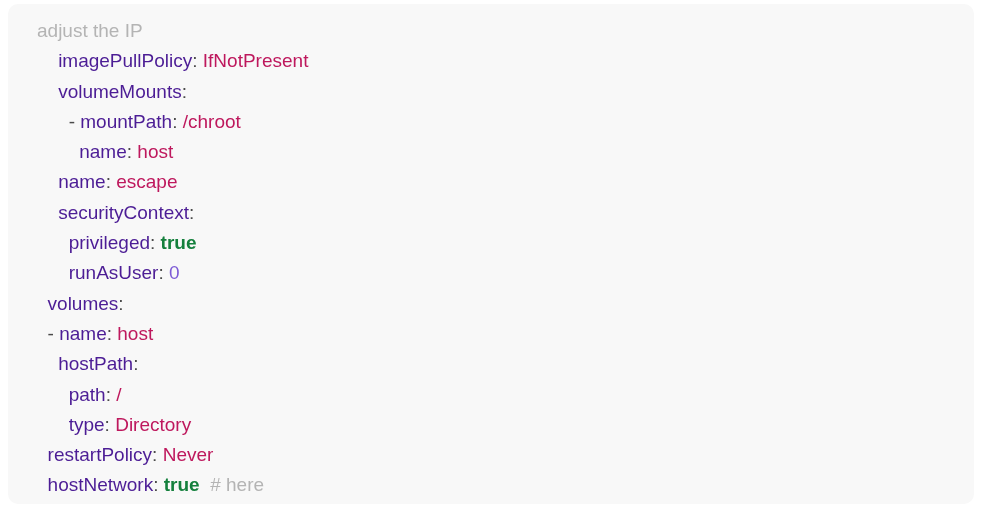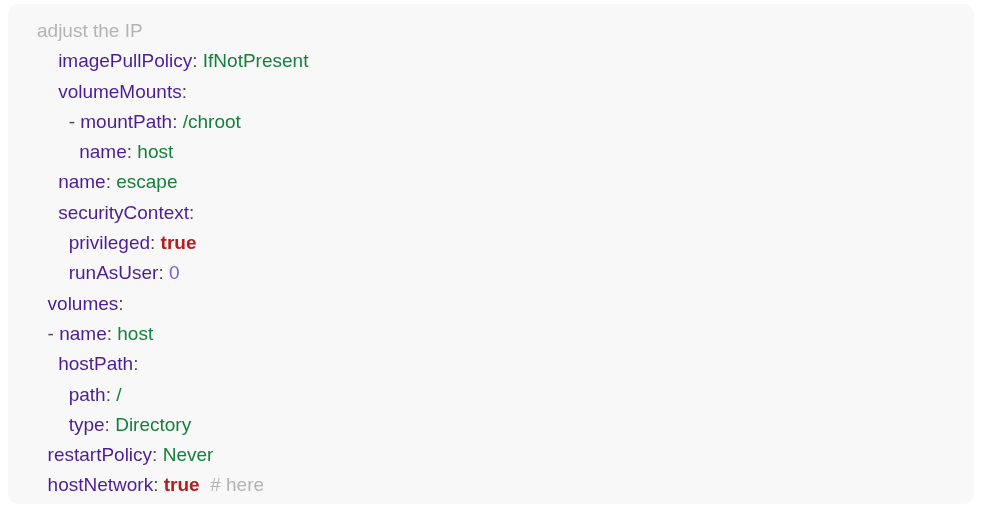--- a/index.html
+++ b/index.html
@@ -41,24 +41,24 @@
   }
 
   .ln {
     display: block;
     height: 30.3px;
     white-space: pre;
   }
 
   
   .tok-key      { color: #4c1d95; }
-  .tok-plain    { color: #15803d; }
+  .tok-plain    { color: #be185d; }
   .tok-punct    { color: #4a4a4a; }
   .tok-dash     { color: #4a4a4a; }
-  .tok-bool     { color: #b91c1c; font-weight: bold; }
+  .tok-bool     { color: #15803d; font-weight: bold; }
   .tok-number   { color: #7d5bd6; }
   .tok-comment  { color: #b4b4b4; }
   .tok-indent   { color: transparent; }
 </style>
 </head>
 <body>
 
 <div id="code-panel">
   <code id="code-lines"><span class="ln"><span class="tok-comment">adjust the IP</span></span><span class="ln"><span class="tok-indent">    </span><span class="tok-key">imagePullPolicy</span><span class="tok-punct">: </span><span class="tok-plain">IfNotPresent</span></span><span class="ln"><span class="tok-indent">    </span><span class="tok-key">volumeMounts</span><span class="tok-punct">:</span></span><span class="ln"><span class="tok-indent">      </span><span class="tok-dash">- </span><span class="tok-key">mountPath</span><span class="tok-punct">: </span><span class="tok-plain">/chroot</span></span><span class="ln"><span class="tok-indent">        </span><span class="tok-key">name</span><span class="tok-punct">: </span><span class="tok-plain">host</span></span><span class="ln"><span class="tok-indent">    </span><span class="tok-key">name</span><span class="tok-punct">: </span><span class="tok-plain">escape</span></span><span class="ln"><span class="tok-indent">    </span><span class="tok-key">securityContext</span><span class="tok-punct">:</span></span><span class="ln"><span class="tok-indent">      </span><span class="tok-key">privileged</span><span class="tok-punct">: </span><span class="tok-bool">true</span></span><span class="ln"><span class="tok-indent">      </span><span class="tok-key">runAsUser</span><span class="tok-punct">: </span><span class="tok-number">0</span></span><span class="ln"><span class="tok-indent">  </span><span class="tok-key">volumes</span><span class="tok-punct">:</span></span><span class="ln"><span class="tok-indent">  </span><span class="tok-dash">- </span><span class="tok-key">name</span><span class="tok-punct">: </span><span class="tok-plain">host</span></span><span class="ln"><span class="tok-indent">    </span><span class="tok-key">hostPath</span><span class="tok-punct">:</span></span><span class="ln"><span class="tok-indent">      </span><span class="tok-key">path</span><span class="tok-punct">: </span><span class="tok-plain">/</span></span><span class="ln"><span class="tok-indent">      </span><span class="tok-key">type</span><span class="tok-punct">: </span><span class="tok-plain">Directory</span></span><span class="ln"><span class="tok-indent">  </span><span class="tok-key">restartPolicy</span><span class="tok-punct">: </span><span class="tok-plain">Never</span></span><span class="ln"><span class="tok-indent">  </span><span class="tok-key">hostNetwork</span><span class="tok-punct">: </span><span class="tok-bool">true</span><span class="tok-plain">  </span><span class="tok-comment"># here</span></span></code>
 </div>

